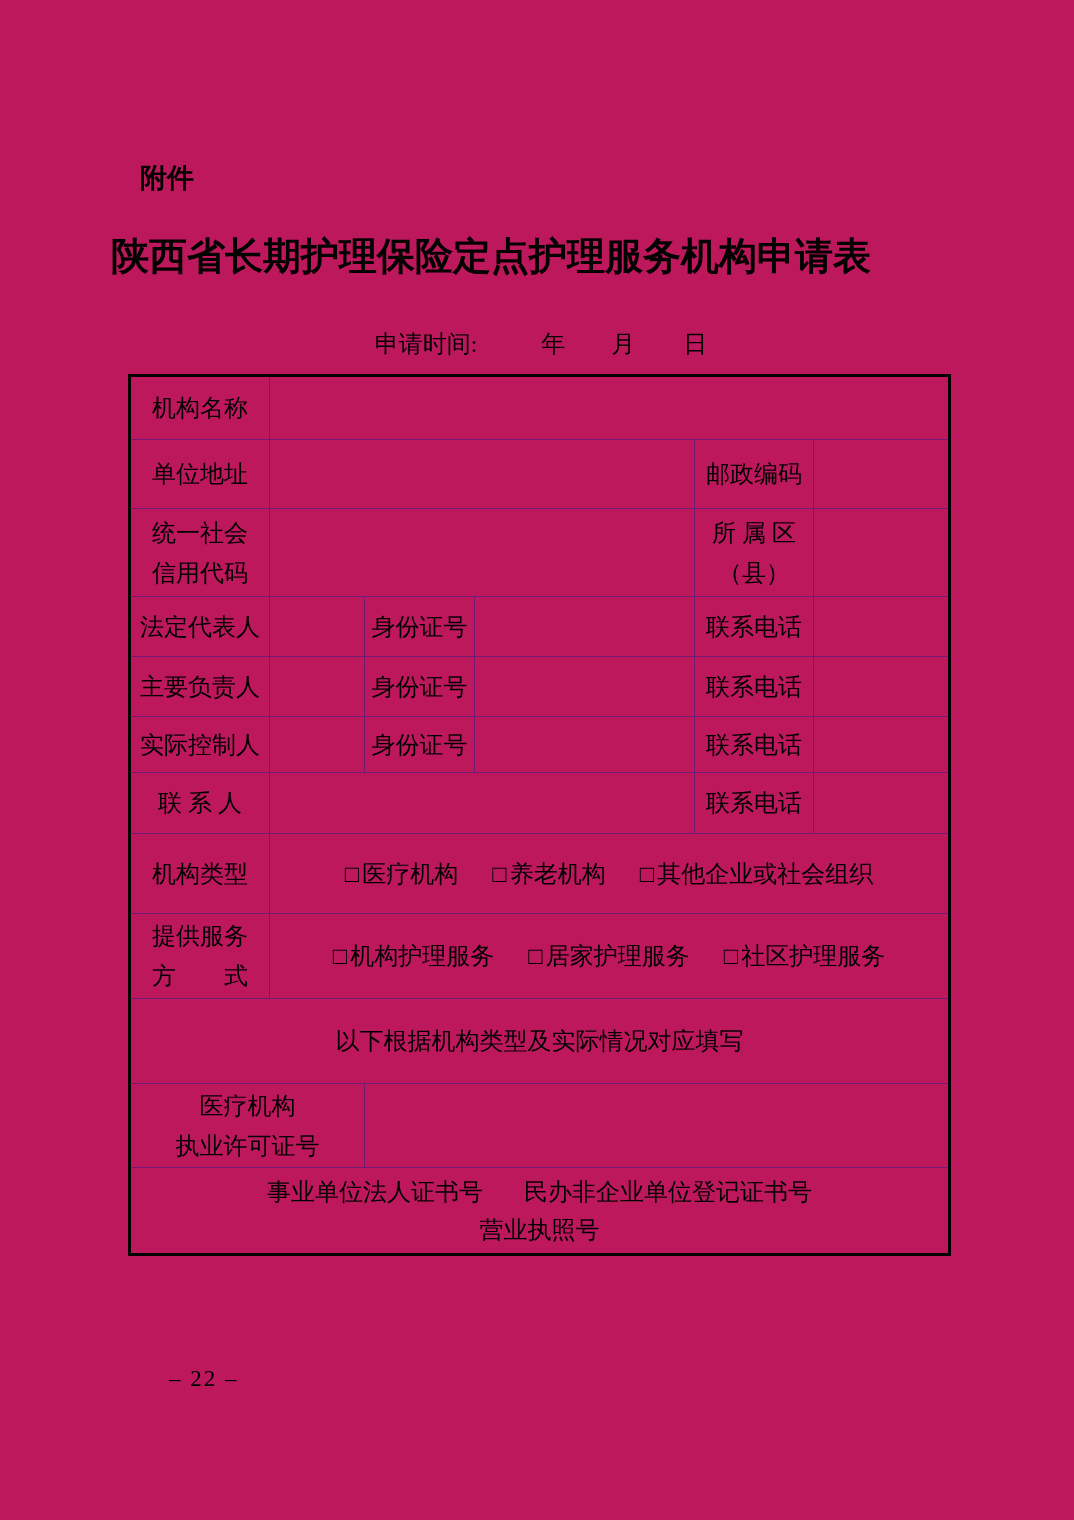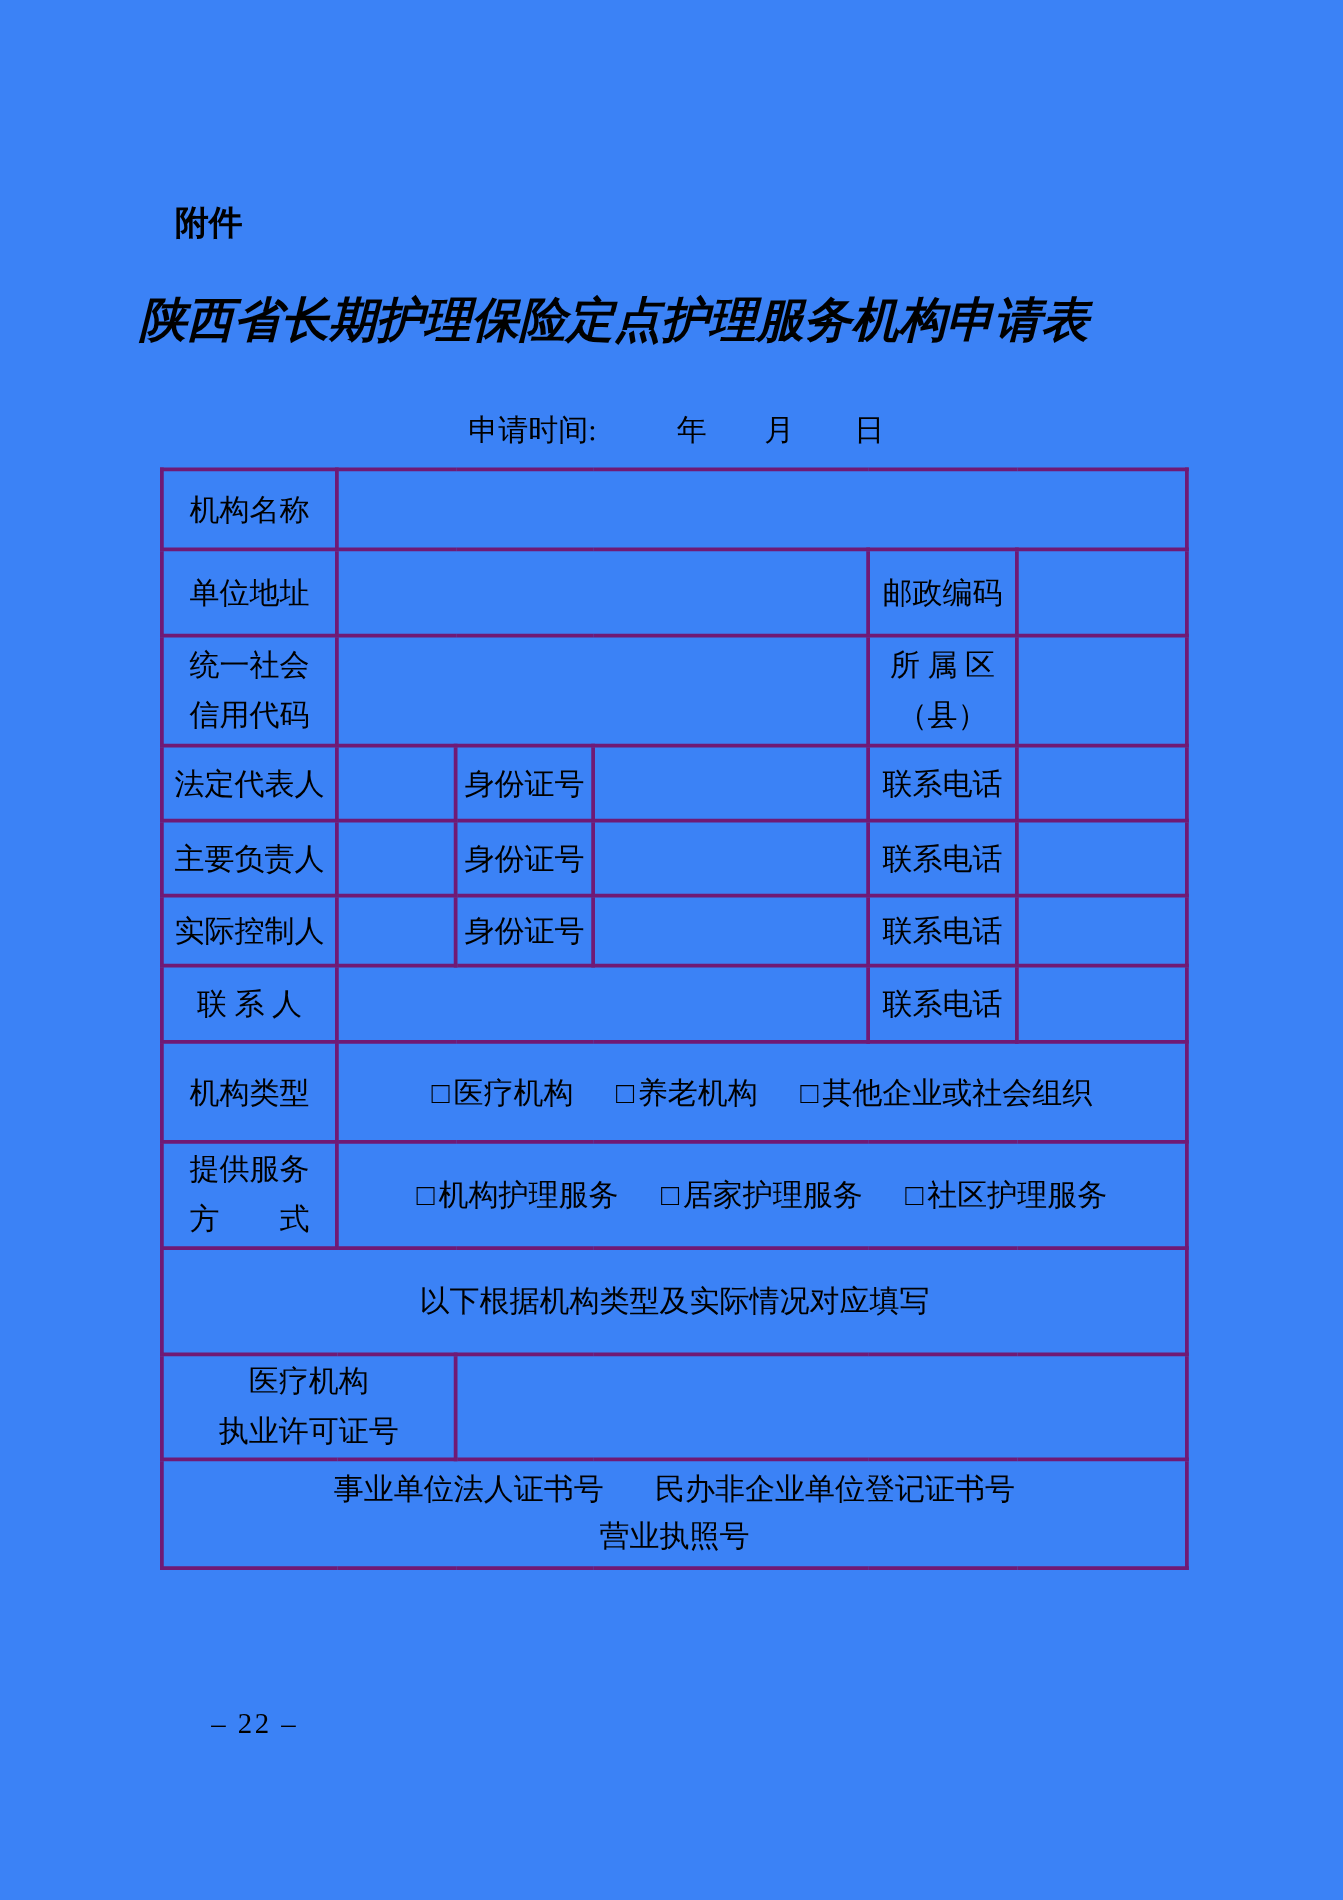--- a/index.html
+++ b/index.html
@@ -1,51 +1,50 @@
 <!DOCTYPE html>
 <html><head>
 <meta charset="utf-8">
 <style>
   html,body { margin:0; padding:0; background:#e8e8e8; }
   .page {
     position:relative;
     width:1074px; height:1520px;
     margin:0 auto;
-    background:#3b82f6;
+    background:#be185d;
     color:#000;
     font-family:"Liberation Serif","DejaVu Serif",serif;
   }
   .attachment {
     position:absolute; left:140px; top:160px;
     font-family:"Liberation Sans","DejaVu Sans",sans-serif;
     font-size:27px; font-weight:600;
   }
   .title {
     position:absolute; left:0; top:231px; width:982px;
     margin:0; text-align:center;
     font-size:38px; font-weight:bold;
     font-family:"Liberation Serif","DejaVu Serif",serif;
-    font-style:italic;
   }
   .apply-time {
     position:absolute; left:128px; top:328px; width:826px;
     text-align:center; font-size:24px; white-space:nowrap;
   }
   .apply-time .u-year  { margin-left:58px; }
   .apply-time .u-month { margin-left:40px; }
   .apply-time .u-day   { margin-left:42px; }
 
   .form-table {
     position:absolute; left:128px; top:374px;
     width:820px;
     border-collapse:collapse; table-layout:fixed;
     border:3px solid #000;
   }
   .form-table td {
-    border:3px solid #701a75;
+    border:1px solid #701a75;
     padding:0;
     text-align:center; vertical-align:middle;
     font-size:24px;
     overflow:hidden;
   }
   .two-line div { line-height:40px; }
   .opt-cell { text-align:left; padding-left:12px;margin-top:33px; }
   .opt { margin-right:28px; white-space:nowrap; }
   .opt:last-child { margin-right:0; }
   .opt .box { margin-right:3px; }

